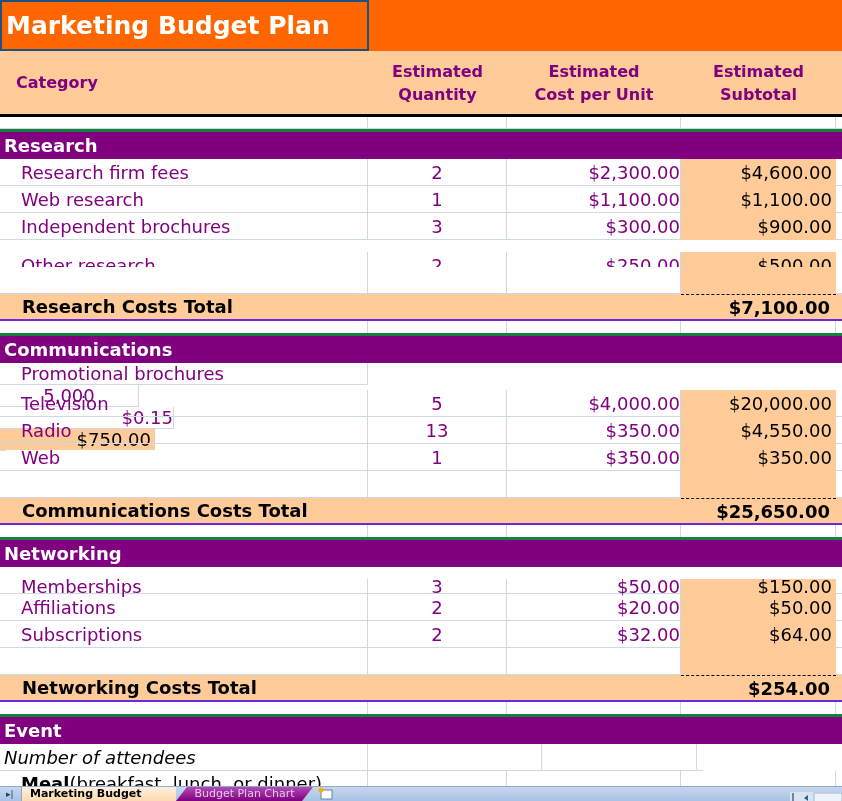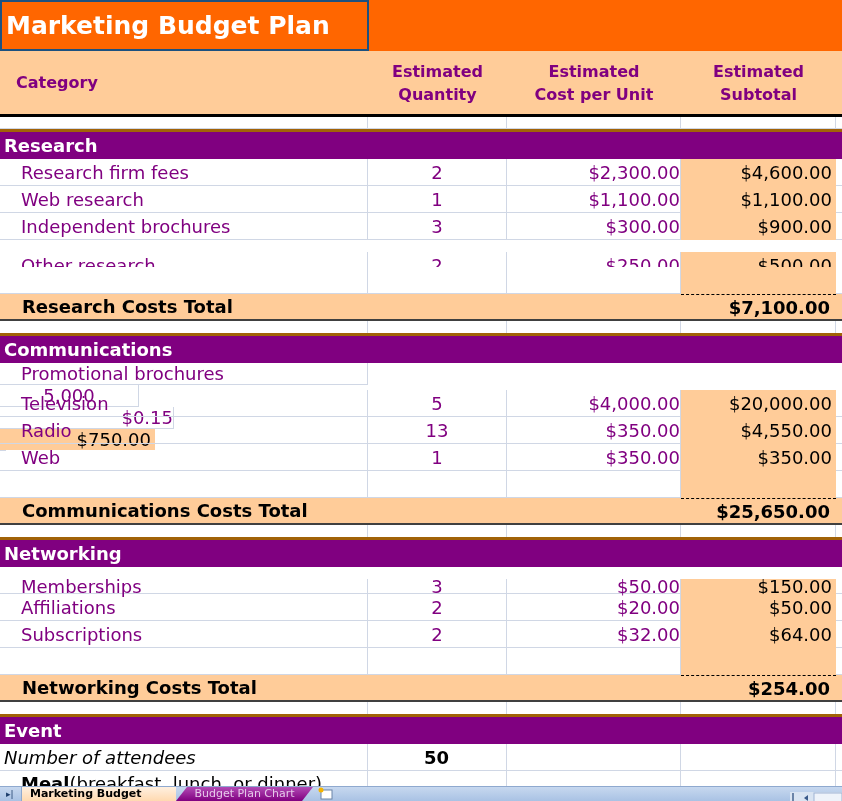--- a/index.html
+++ b/index.html
@@ -8,28 +8,28 @@
   .sheet { position: absolute; left: 0; top: 0; width: 842px; height: 786px; overflow: hidden; }
   .row { position: absolute; left: 0; width: 842px; display: flex; }
   .cell { height: 100%; border-right: 1px solid #d0d7e5; border-bottom: 1px solid #d0d7e5; display: flex; align-items: center; white-space: nowrap; overflow: visible; }
   .c1 { width: 368px; } .c2 { width: 139px; } .c3 { width: 174px; } .c4 { width: 155px; } .c5 { width: 6px; border-right: none; }
   .title-row { top: 0; height: 51px; background: #ff6600; }
   .title-cell { width: 369px; height: 51px; border: 2px solid #1c5180; border-right-width: 2px; display: flex; align-items: center; padding-left: 4px; color: #fff; font-weight: bold; font-size: 25px; }
   .header-row { top: 51px; height: 66px; background: #ffcc99; border-bottom: 3px solid #000; }
   .header-row .cell { border: none; font-weight: bold; color: #800080; font-size: 16px; justify-content: center; text-align: center; line-height: 23px; white-space: pre-line; }
   .header-row .c1 { justify-content: flex-start; padding-left: 16px; }
   .spacer-row .cell { background: #fff; }
-  .section-row { background: #800080; border-top: 3px solid #a16207; }
+  .section-row { background: #800080; border-top: 3px solid #15803d; }
   .section-row .cell { border: none; color: #fff; font-weight: bold; font-size: 18px; padding-left: 4px; }
   .item-row .cell { font-size: 18px; color: #800080; }
   .item-row .c1 { padding-left: 21px; }
   .item-row .c2 { justify-content: center; }
   .item-row .c3 { justify-content: flex-end; }
   .item-row .c4 { justify-content: flex-end; padding-right: 4px; background: #ffcc99; color: #000; border-right: none; border-bottom: none; }
-  .total-row { background: #ffcc99; border-bottom: 2px solid #404040; }
+  .total-row { background: #ffcc99; border-bottom: 2px solid #6d28d9; }
   .total-row .cell { border: none; font-weight: bold; font-size: 18px; color: #000; }
   .total-row .c1 { padding-left: 22px; }
   .total-row .c4 { justify-content: flex-end; padding-right: 6px; border-top: 1px dashed #000; }
   .tabbar { position: absolute; left: 0; top: 786px; width: 842px; height: 15px; background: linear-gradient(#c7d8ef, #a9c2e4); border-top: 1px solid #8fa9cf; }
   .tab { position: absolute; top: 0; height: 14px; font-size: 11px; line-height: 14px; padding: 0 8px; }
   .tab-active { left: 21px; width: 155px; background: linear-gradient(#fff0e0, #ffd9b0); color: #000; font-weight: bold; border-left: 1px solid #8fa9cf; }
   .tab-inactive { left: 176px; width: 137px; background: linear-gradient(#b24ab5, #800080); color: #e6c9ea; clip-path: polygon(8% 0, 100% 0, 92% 100%, 0 100%); text-align: center; }
   .tab-nav { position: absolute; left: 6px; top: 0; font-size: 9px; color: #1c3d6b; line-height: 14px; }
   .tab-new { position: absolute; left: 316px; top: 0; width: 30px; height: 14px; font-size: 10px; line-height: 14px; color: #c08000; }
   .hscroll { position: absolute; left: 790px; top: 2px; width: 52px; height: 12px; }
@@ -221,21 +221,20 @@
     </div>
     <div class="row section-row" style="top: 714px; height: 30px;">
       <div class="cell c1">Event</div>
       <div class="cell c2"></div>
       <div class="cell c3"></div>
       <div class="cell c4"></div>
       <div class="cell c5"></div>
     </div>
     <div class="row item-row" style="top: 744px; height: 27px;">
       <div class="cell c1" style="color: rgb(0, 0, 0); font-style: italic; padding-left: 4px;">Number of attendees</div>
-      <div class="cell c2" style="color: rgb(0, 0, 0); font-weight: bold; justify-content: flex-start; padding-left: 56px;">50</div>
       <div class="cell c3"></div>
       <div class="cell c4" style="background: rgb(255, 255, 255); border-right: 1px solid rgb(208, 215, 229); border-bottom: 1px solid rgb(208, 215, 229);"></div>
       <div class="cell c5"></div>
     </div>
     <div class="row item-row" style="top: 771px; height: 27px;">
       <div class="cell c1" style="color: rgb(0, 0, 0); align-items: flex-start; padding-top: 2px;">
         <b>Meal</b>
         <span> (breakfast, lunch, or dinner)</span>
       </div>
       <div class="cell c2"></div>

